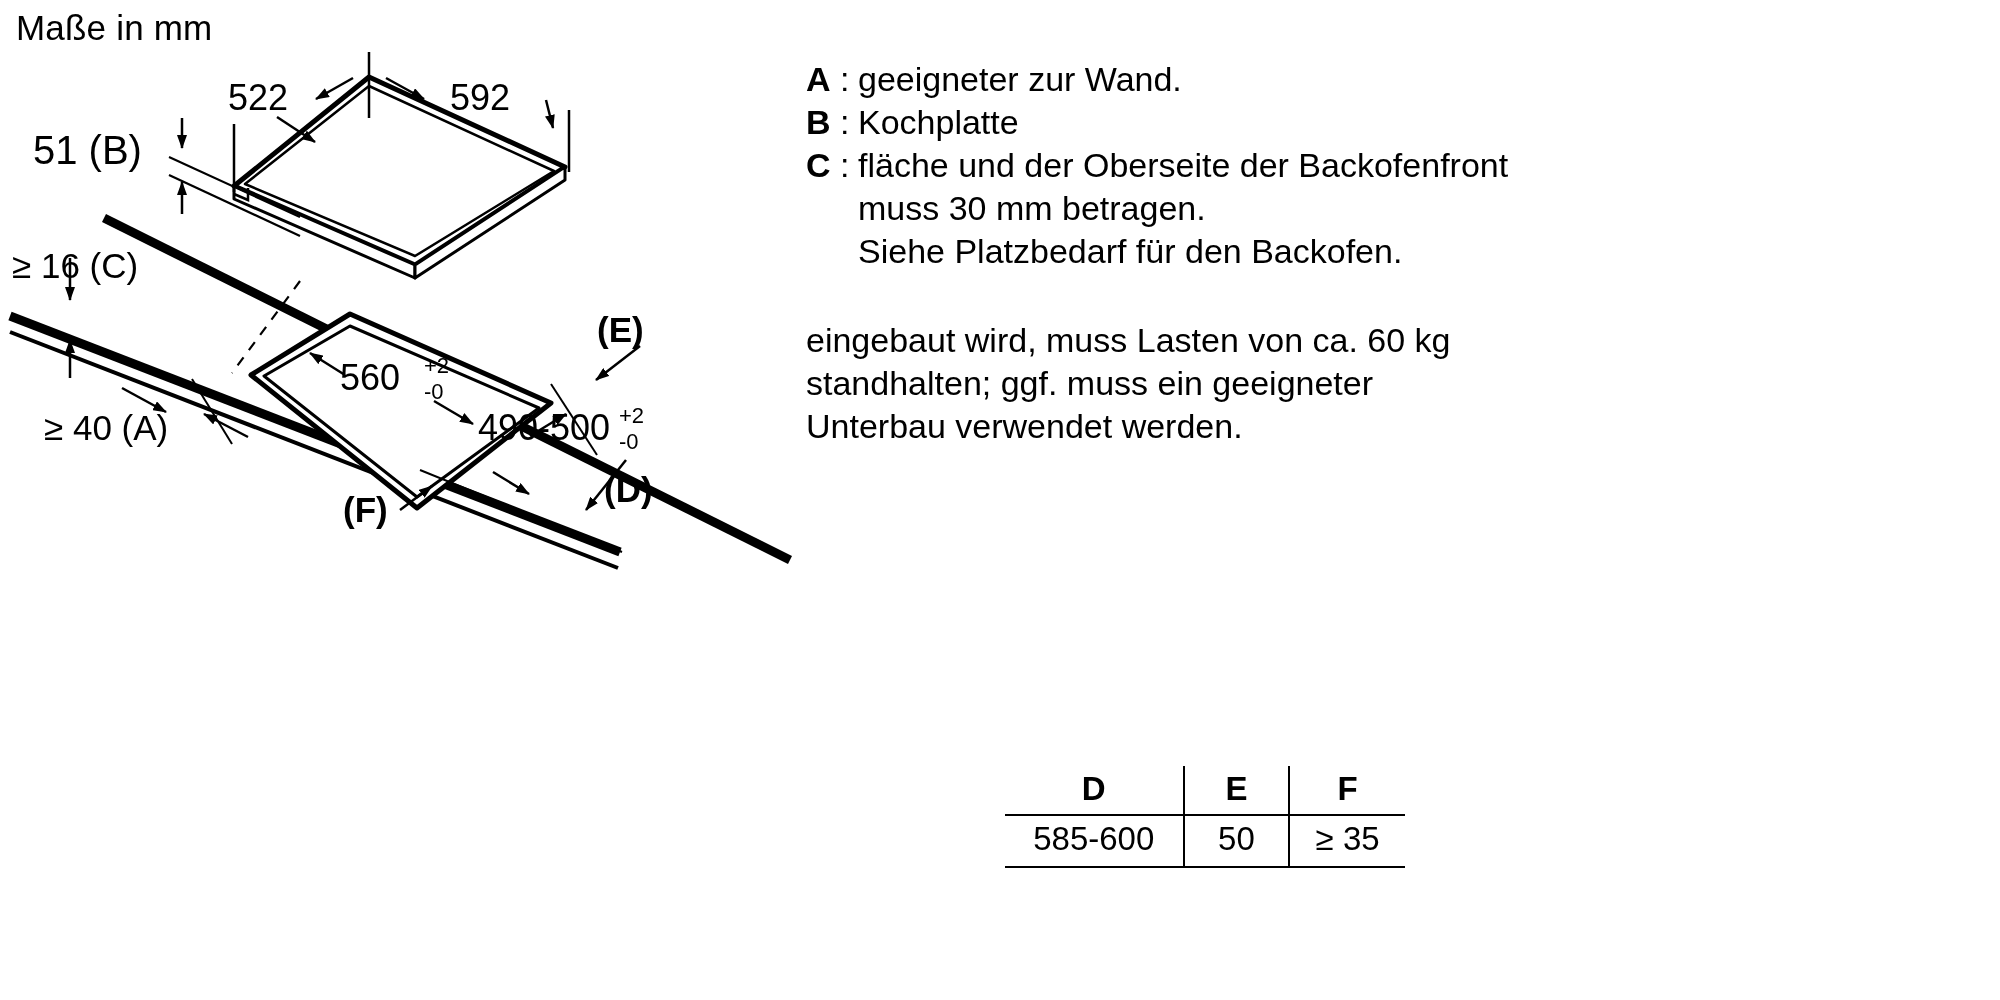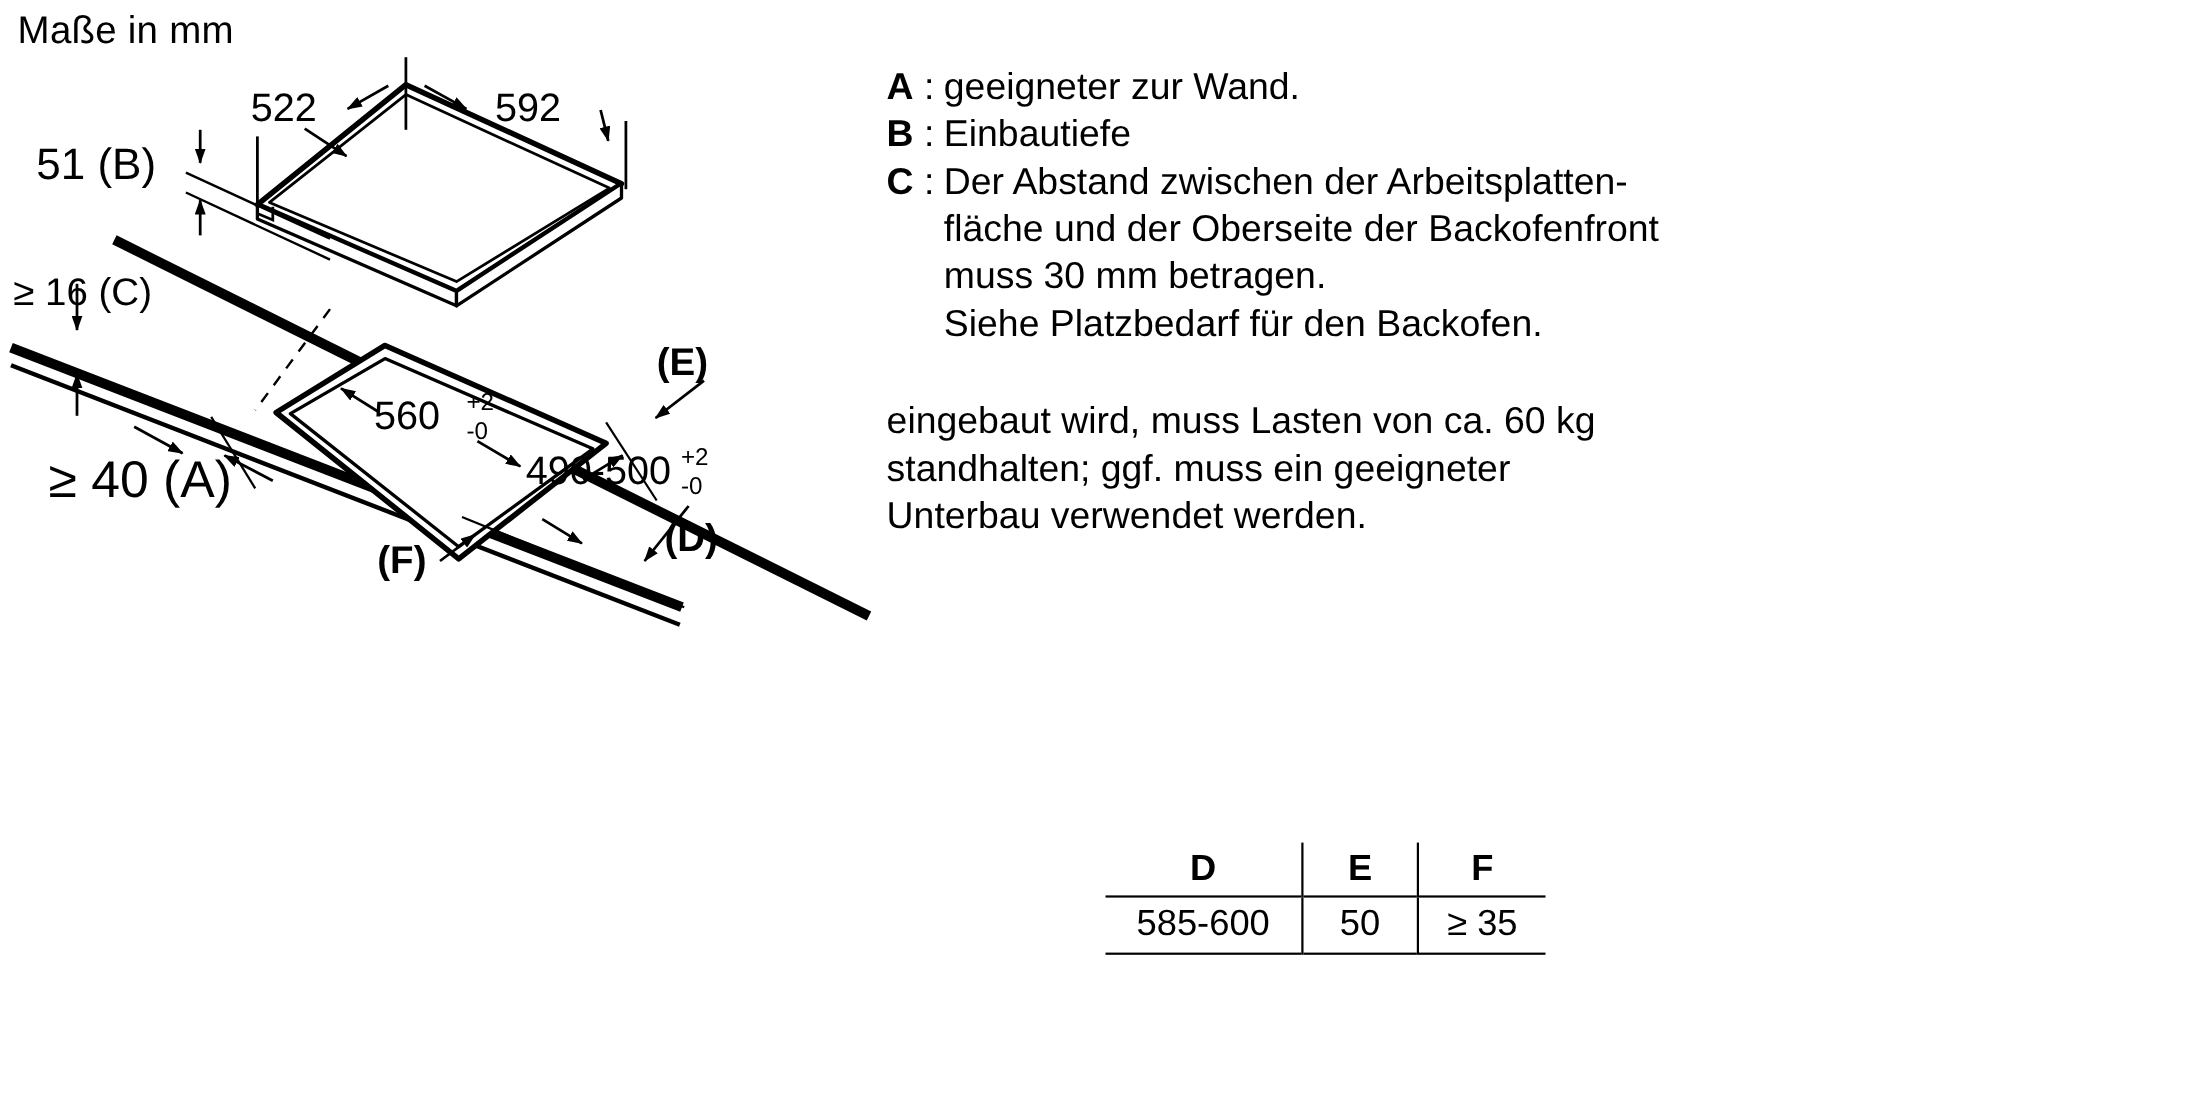--- a/index.html
+++ b/index.html
@@ -244,21 +244,21 @@
 
       <g>
         <line x1="400" y1="510" x2="432" y2="486" stroke="#000000" stroke-width="2.5" marker-end="url(#ah)"></line>
       </g>
     </svg>
 
     <div style="position:absolute;left:33px;top:128px;font-size:40px;white-space:nowrap;">51 (B)</div>
 
     <div style="position:absolute;left:12px;top:246px;font-size:35px;white-space:nowrap;">≥ 16 (C)</div>
 
-    <div style="position:absolute;left:44px;top:408px;font-size:47px;white-space:nowrap;text-align:center;">≥ 40 (A)</div>
+    <div style="position:absolute;left:44px;top:408px;font-size:35px;white-space:nowrap;text-align:center;">≥ 40 (A)</div>
 
     <div style="position:absolute;left:597px;top:310px;font-size:35px;font-weight:bold;white-space:nowrap;">(E)</div>
 
     <div style="position:absolute;left:604px;top:470px;font-size:35px;font-weight:bold;white-space:nowrap;">(D)</div>
 
     <div style="position:absolute;left:343px;top:490px;font-size:35px;font-weight:bold;white-space:nowrap;">(F)</div>
   </div>
 
   <div id="text-panel">
 
@@ -269,29 +269,28 @@
         <span class="legend-colon">:</span>
         <span class="legend-body">
           <span>geeigneter zur Wand.</span>
         </span>
       </li>
 
       <li class="legend-item">
         <span class="legend-key">B</span>
         <span class="legend-colon">:</span>
         <span class="legend-body">
-          <span>Einbautiefe</span>
+          <span>Kochplatte</span>
         </span>
       </li>
 
       <li class="legend-item">
         <span class="legend-key">C</span>
         <span class="legend-colon">:</span>
         <span class="legend-body">
-          <span>Der Abstand zwischen der Arbeitsplatten-</span>
           <span>fläche und der Oberseite der Backofenfront</span>
           <span>muss 30 mm betragen.</span>
           <span>Siehe Platzbedarf für den Backofen.</span>
         </span>
       </li>
     </ul>
 
     <div id="body-paragraph">
       <span>eingebaut wird, muss Lasten von ca. 60 kg</span>
       <span>standhalten; ggf. muss ein geeigneter</span>

